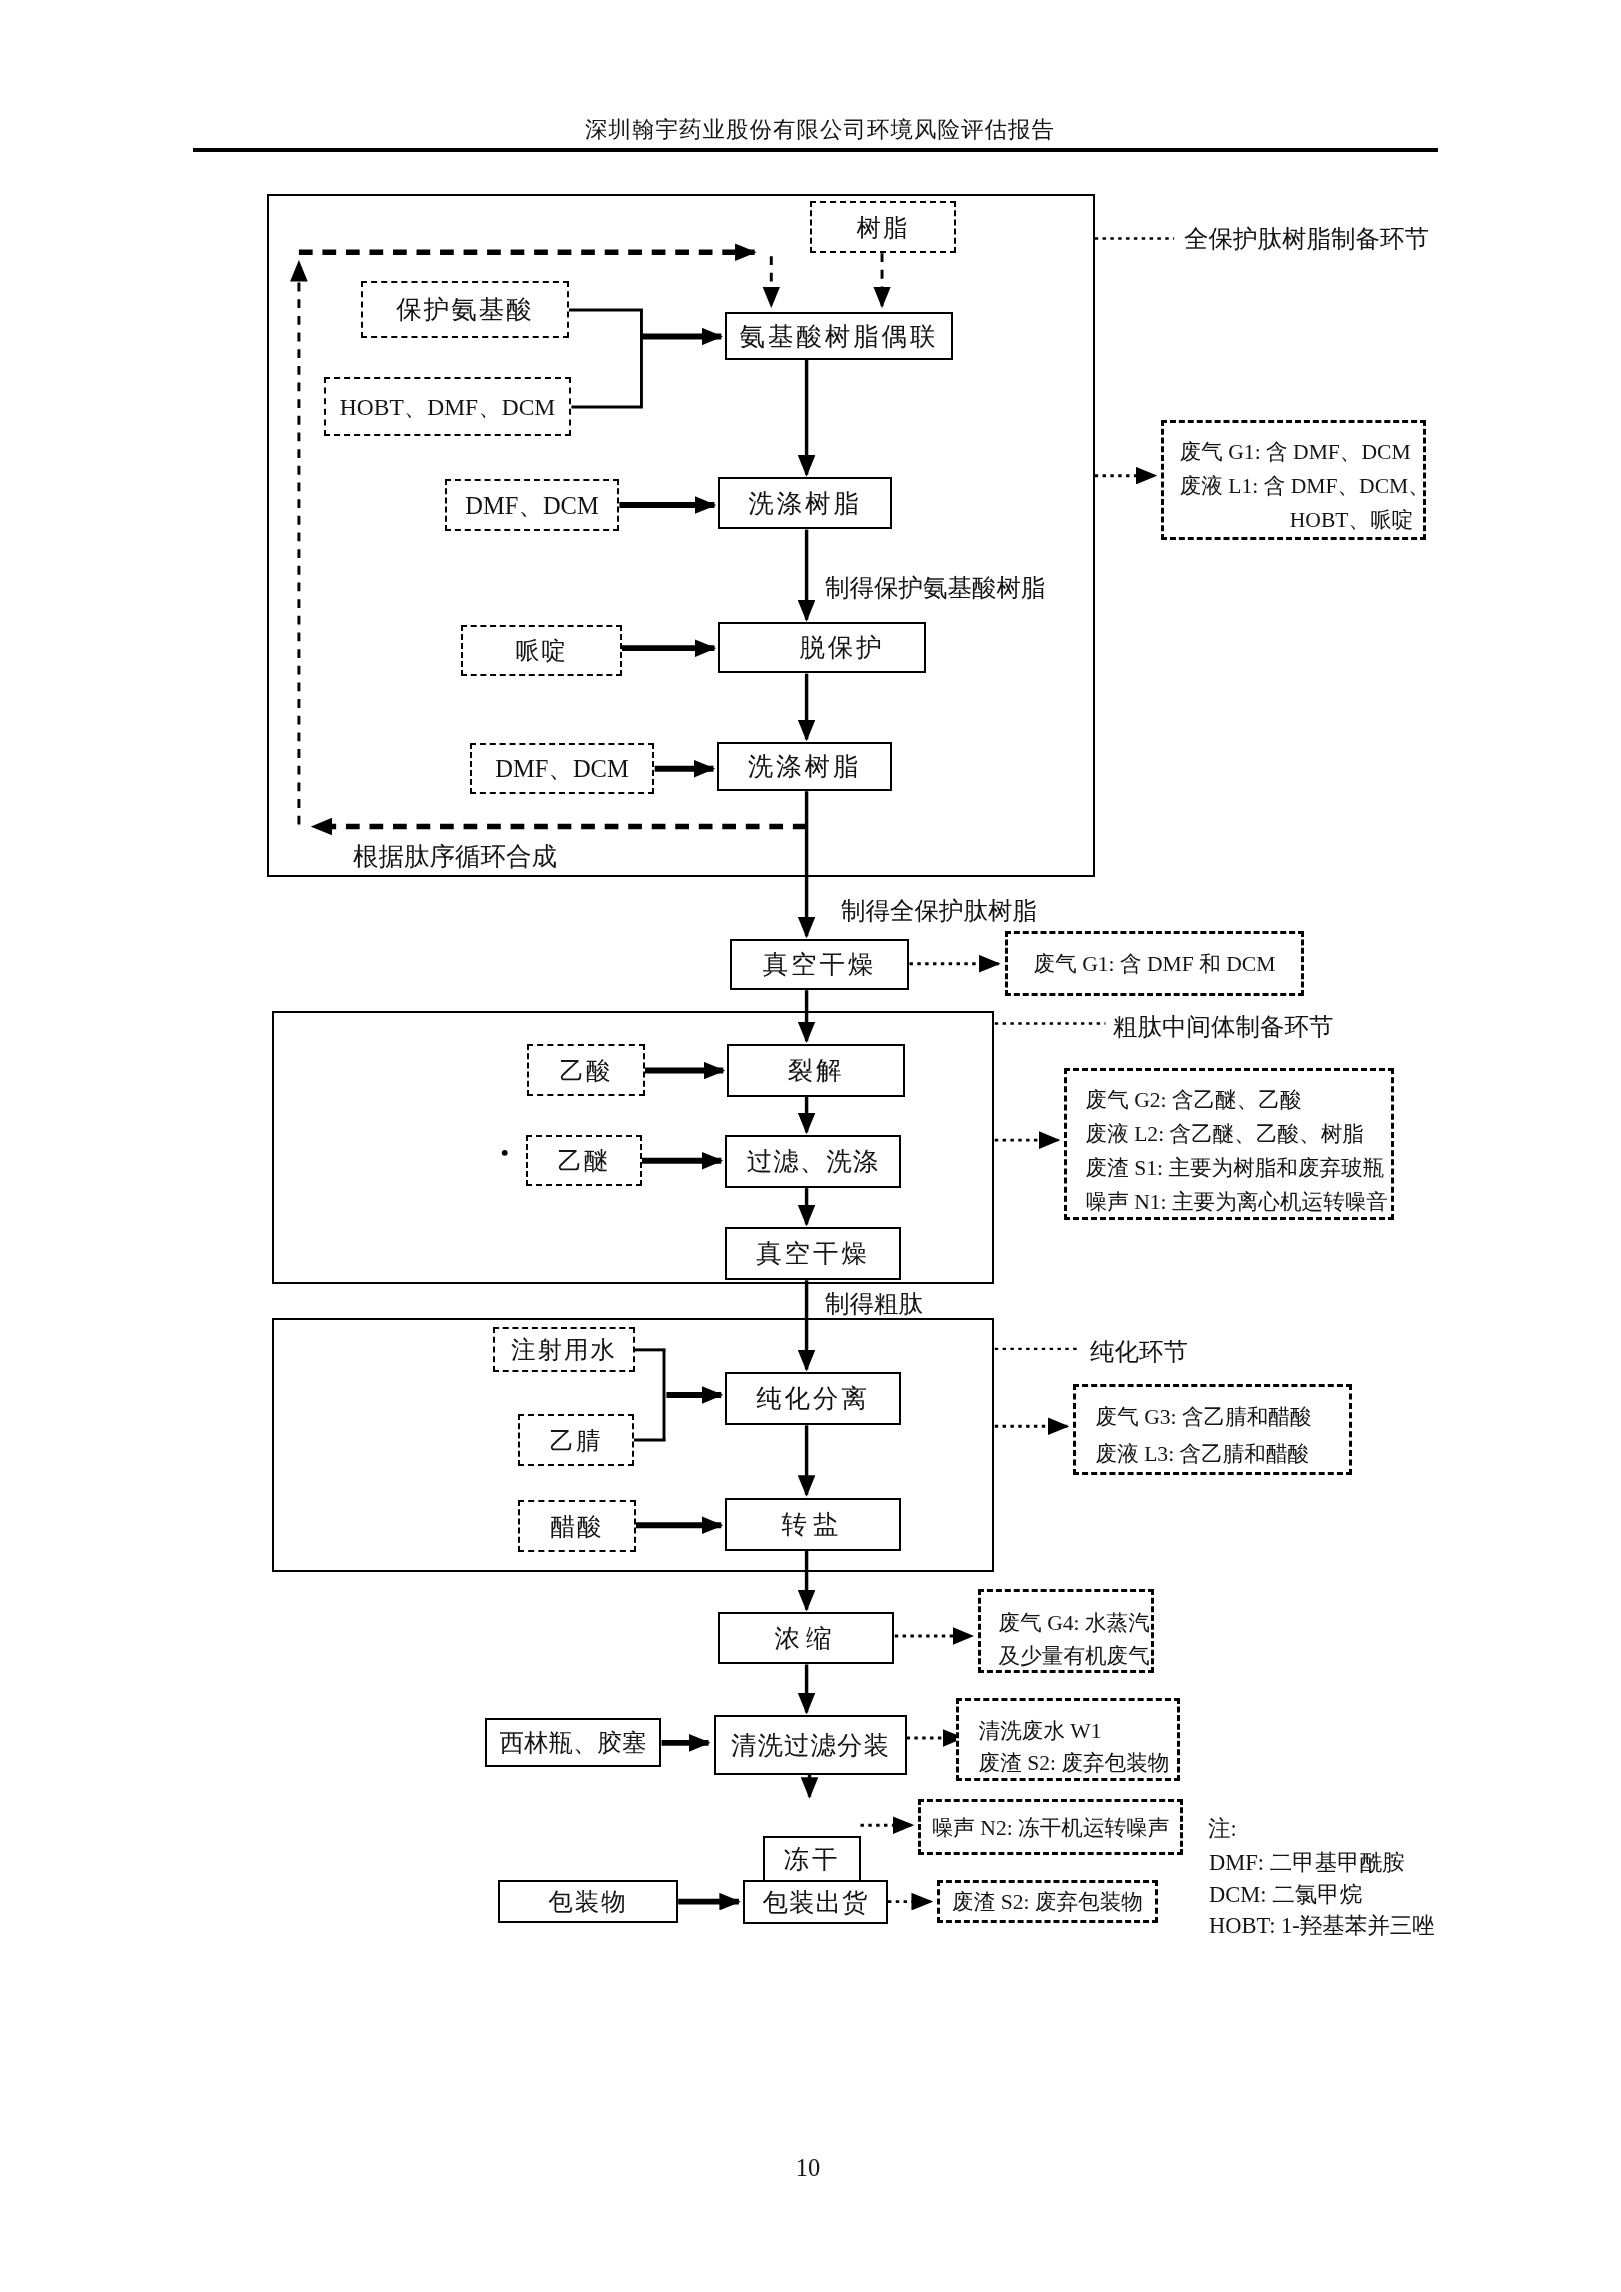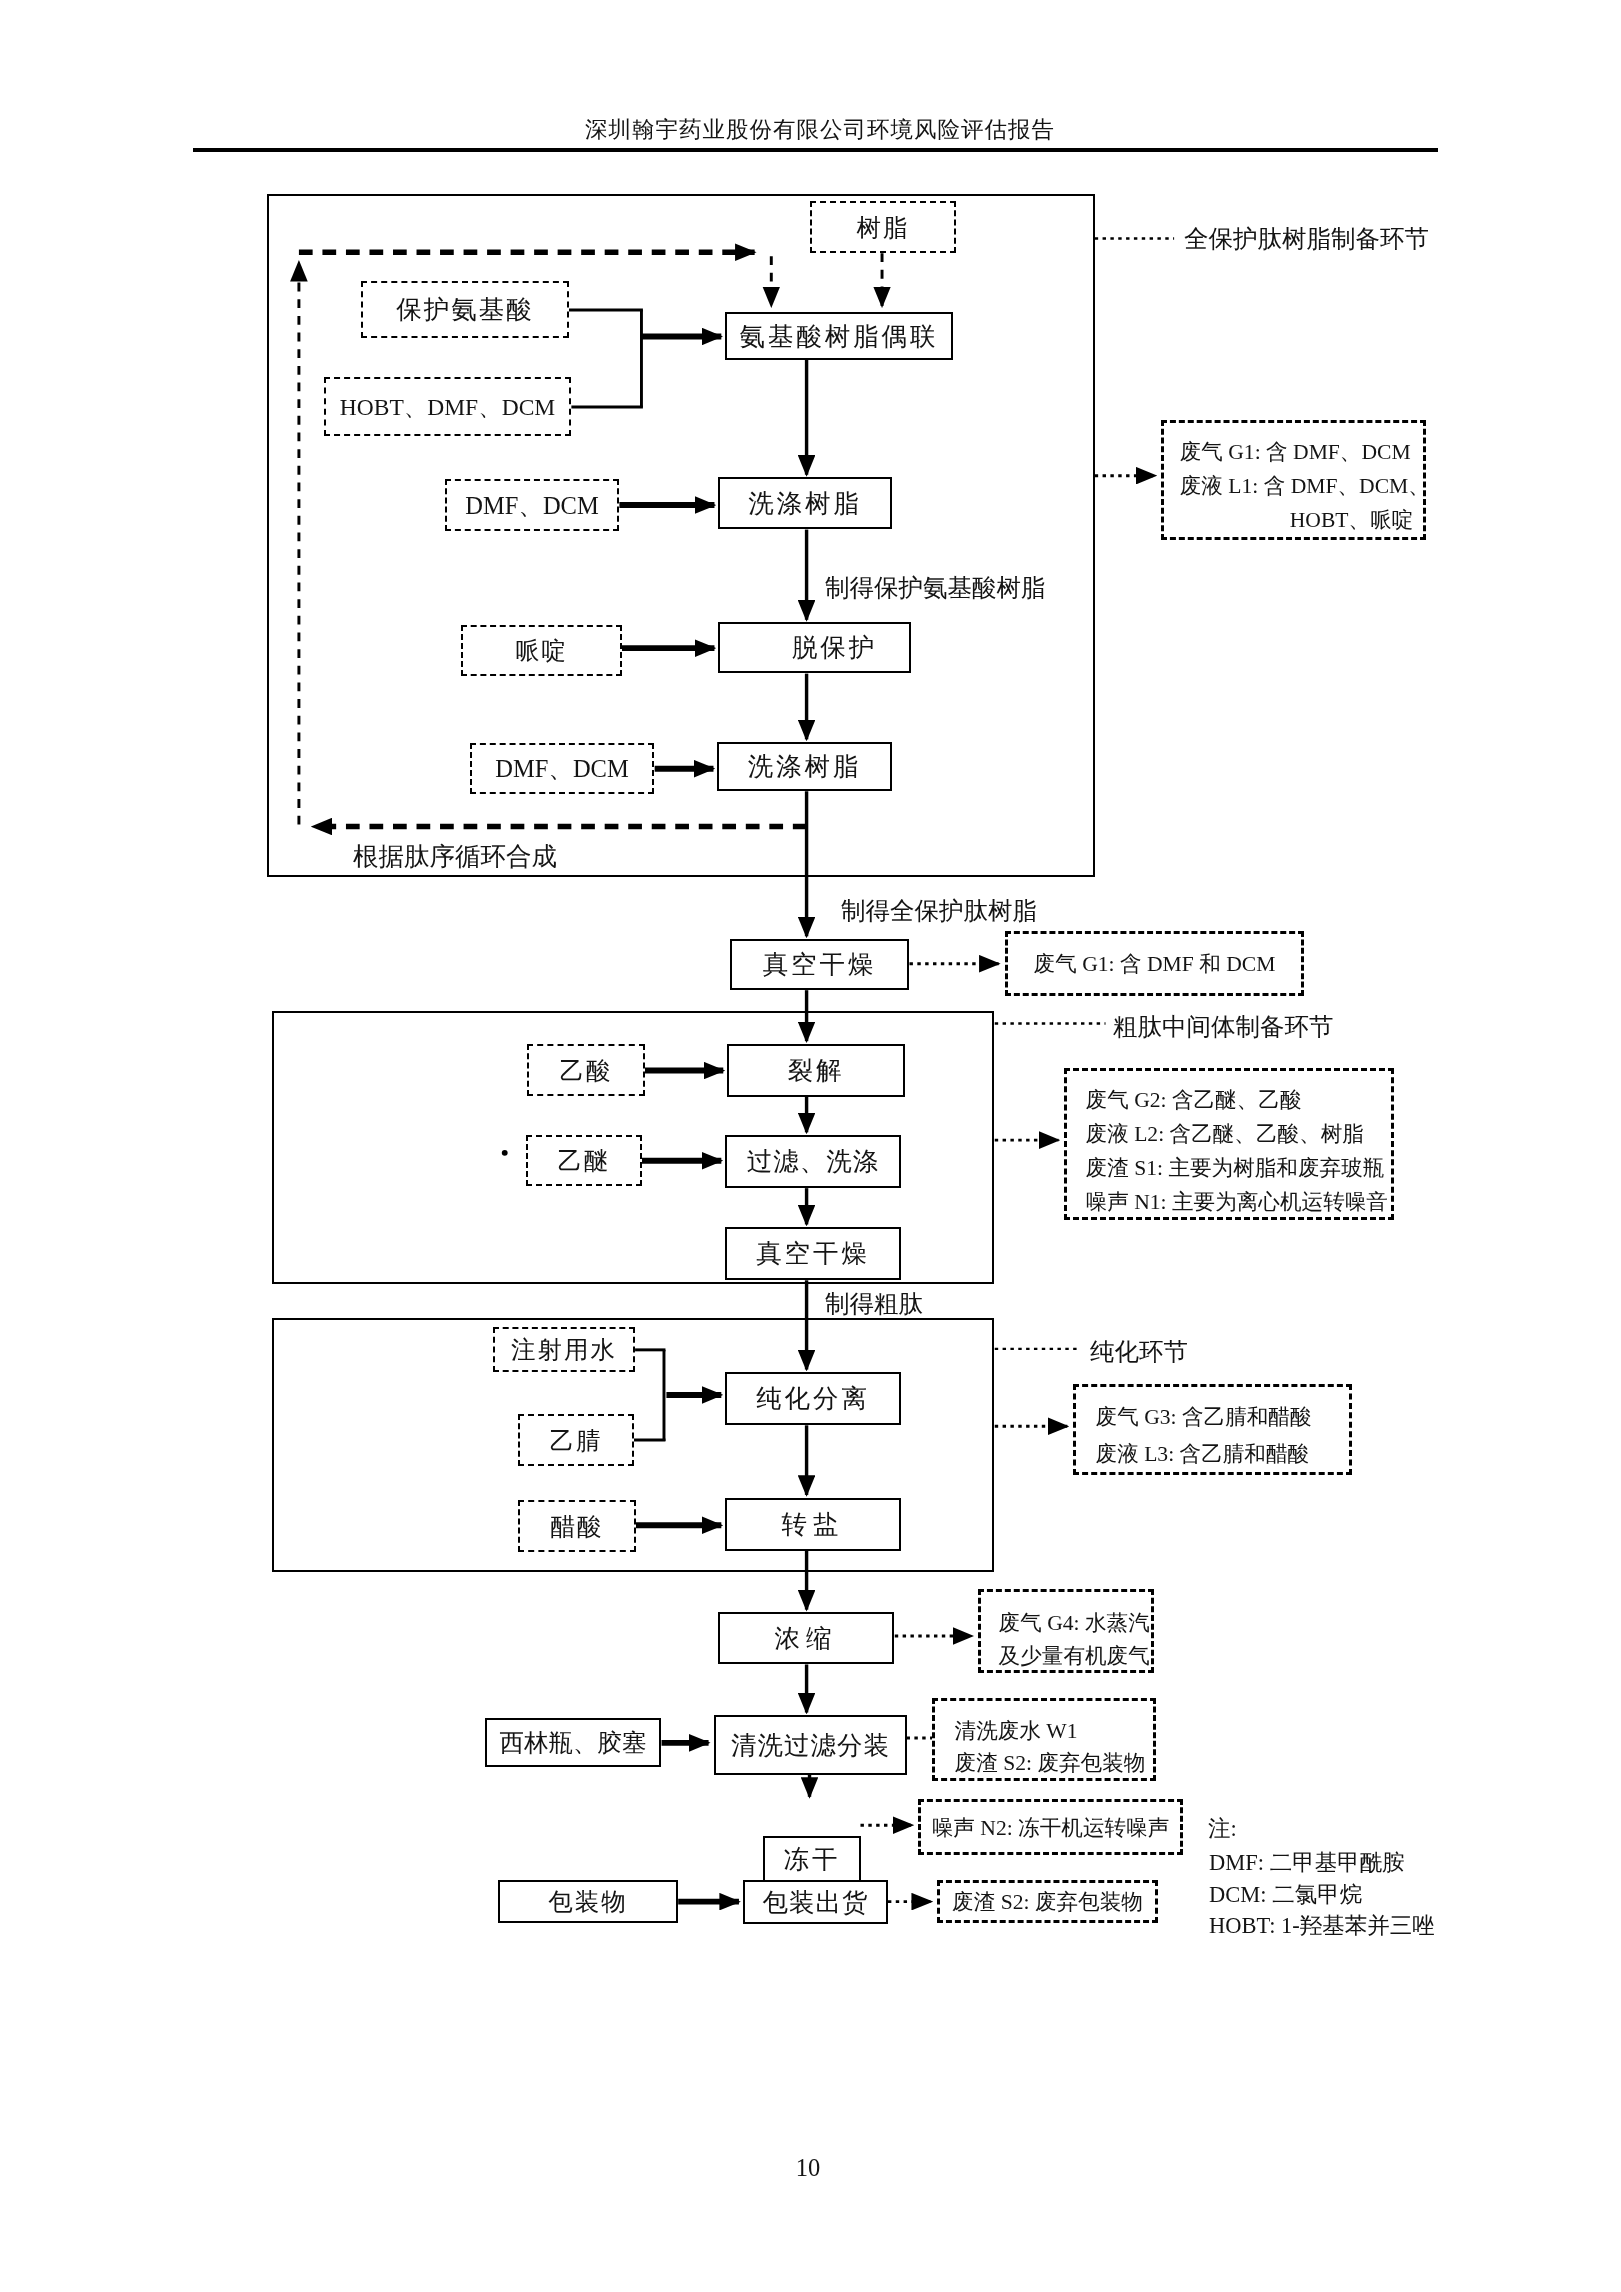--- a/index.html
+++ b/index.html
@@ -129,21 +129,21 @@
 
   <div class="abs ibox" style="left:493px;top:1327px;width:142px;height:45px;">注射用水</div>
   <div class="abs ibox" style="left:518px;top:1414px;width:116px;height:52px;">乙腈</div>
   <div class="abs ibox" style="left:518px;top:1500px;width:118px;height:52px;">醋酸</div>
 
   <div class="abs sbox" style="left:485px;top:1718px;width:176px;height:49px;letter-spacing:0;">西林瓶、胶塞</div>
   <div class="abs sbox" style="left:498px;top:1880px;width:180px;height:43px;">包装物</div>
 
   <div class="abs pbox" style="left:725px;top:312px;width:228px;height:48px;">氨基酸树脂偶联</div>
   <div class="abs pbox" style="left:718px;top:477px;width:174px;height:52px;">洗涤树脂</div>
-  <div class="abs pbox" style="left:718px;top:622px;width:193px;height:51px;padding-left:40px;">脱保护</div>
+  <div class="abs pbox" style="left:718px;top:622px;width:208px;height:51px;padding-left:40px;">脱保护</div>
   <div class="abs pbox" style="left:717px;top:742px;width:175px;height:49px;">洗涤树脂</div>
   <div class="abs pbox" style="left:730px;top:939px;width:179px;height:51px;">真空干燥</div>
   <div class="abs pbox" style="left:727px;top:1044px;width:178px;height:53px;">裂解</div>
   <div class="abs pbox" style="left:725px;top:1135px;width:176px;height:53px;letter-spacing:1px;">过滤、洗涤</div>
   <div class="abs pbox" style="left:725px;top:1227px;width:176px;height:53px;">真空干燥</div>
   <div class="abs pbox" style="left:725px;top:1372px;width:176px;height:53px;">纯化分离</div>
   <div class="abs pbox" style="left:725px;top:1498px;width:176px;height:53px;letter-spacing:5.9px;">转盐</div>
   <div class="abs pbox" style="left:718px;top:1612px;width:176px;height:52px;letter-spacing:5.9px;">浓缩</div>
   <div class="abs pbox" style="left:714px;top:1715px;width:193px;height:60px;letter-spacing:1px;font-family:Liberation Serif, serif;">清洗过滤分装</div>
   <div class="abs pbox" style="left:763px;top:1800px;width:98px;height:47px;margin-top:36px;">冻干</div>
@@ -162,21 +162,21 @@
     <div class="wline">噪声 N1: 主要为离心机运转噪音</div>
   </div>
   <div class="abs wbox" style="left:1073px;top:1384px;width:279px;height:91px;padding:11.8px 0 0 19.6px;line-height:37px;">
     <div class="wline" style="line-height:37px;">废气 G3: 含乙腈和醋酸</div>
     <div class="wline" style="line-height:37px;">废液 L3: 含乙腈和醋酸</div>
   </div>
   <div class="abs wbox" style="left:978px;top:1589px;width:176px;height:84px;padding:14.7px 0 0 17.6px;line-height:33px;">
     <div class="wline" style="line-height:33px;">废气 G4: 水蒸汽</div>
     <div class="wline" style="line-height:33px;">及少量有机废气</div>
   </div>
-  <div class="abs wbox" style="left:932px;top:1698px;width:224px;height:83px;padding:13.7px 0 0 19.6px;line-height:32px;">
+  <div class="abs wbox" style="left:956px;top:1698px;width:224px;height:83px;padding:13.7px 0 0 19.6px;line-height:32px;">
     <div class="wline" style="line-height:32px;">清洗废水 W1</div>
     <div class="wline" style="line-height:32px;">废渣 S2: 废弃包装物</div>
   </div>
   <div class="abs wbox wcenter" style="left:918px;top:1799px;width:265px;height:56px;">噪声 N2: 冻干机运转噪声</div>
   <div class="abs wbox wcenter" style="left:937px;top:1880px;width:221px;height:43px;">废渣 S2: 废弃包装物</div>
 
   <div class="abs lbl" style="left:825px;top:571px;">制得保护氨基酸树脂</div>
   <div class="abs lbl" style="left:353px;top:839px;font-size:25.5px;">根据肽序循环合成</div>
   <div class="abs lbl" style="left:841px;top:894px;">制得全保护肽树脂</div>
   <div class="abs lbl" style="left:825px;top:1287px;">制得粗肽</div>

